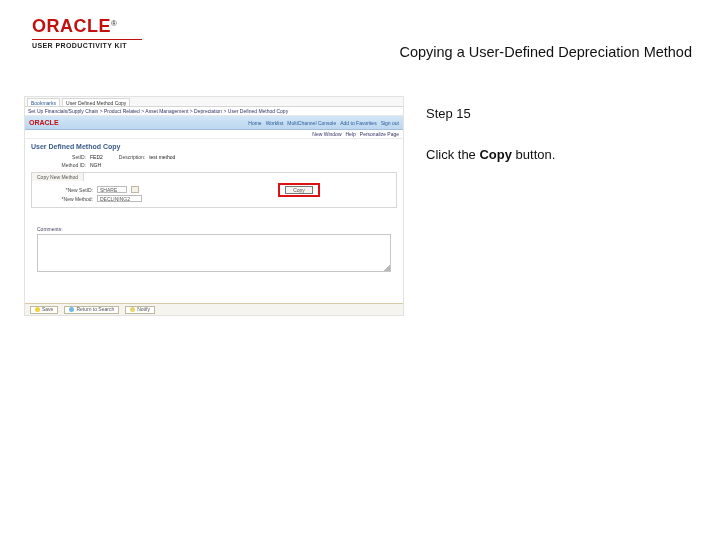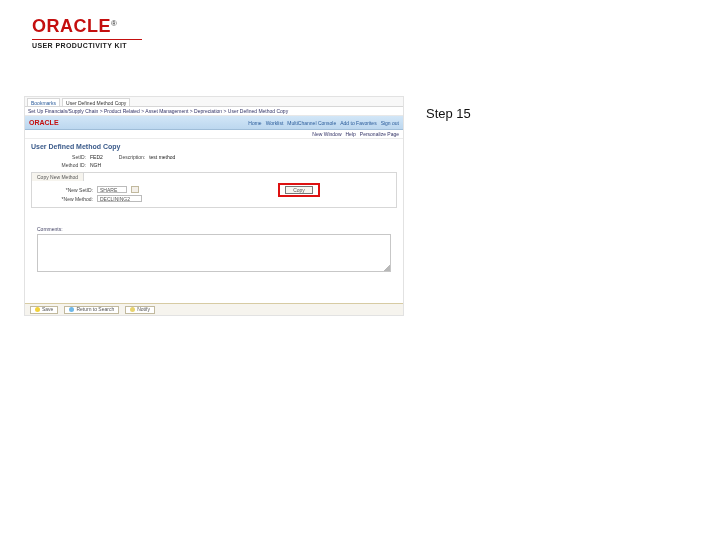--- a/index.html
+++ b/index.html
@@ -236,20 +236,21 @@
 </style>
 </head>
 <body>
 
 <div class="header">
   <div class="logo-block">
     <span class="oracle-word">ORACLE</span><span class="oracle-tm">®</span>
     <div class="upk-line"></div>
     <div class="upk-text">USER PRODUCTIVITY KIT</div>
   </div>
+  <div class="page-title">Copying a User-Defined Depreciation Method</div>
 </div>
 
 <div class="content">
 
   <div class="screenshot">
     <div class="tabbar">
       <div class="tab">Bookmarks</div>
       <div class="tab sel">User Defined Method Copy</div>
     </div>
     <div class="crumb">Set Up Financials/Supply Chain &gt; Product Related &gt; Asset Management &gt; Depreciation &gt; User Defined Method Copy</div>
@@ -314,15 +315,18 @@
       </div>
       <div class="bb-btn">
         <span class="bb-icon ic-not"></span>
         <span>Notify</span>
       </div>
     </div>
   </div>
 
   <div class="side">
     <div class="step">Step 15</div>
+    <div>
+      <span>Click the </span><span class="instruction-bold">Copy</span><span> button.</span>
+    </div>
   </div>
 
 </div>
 
 </body></html>

